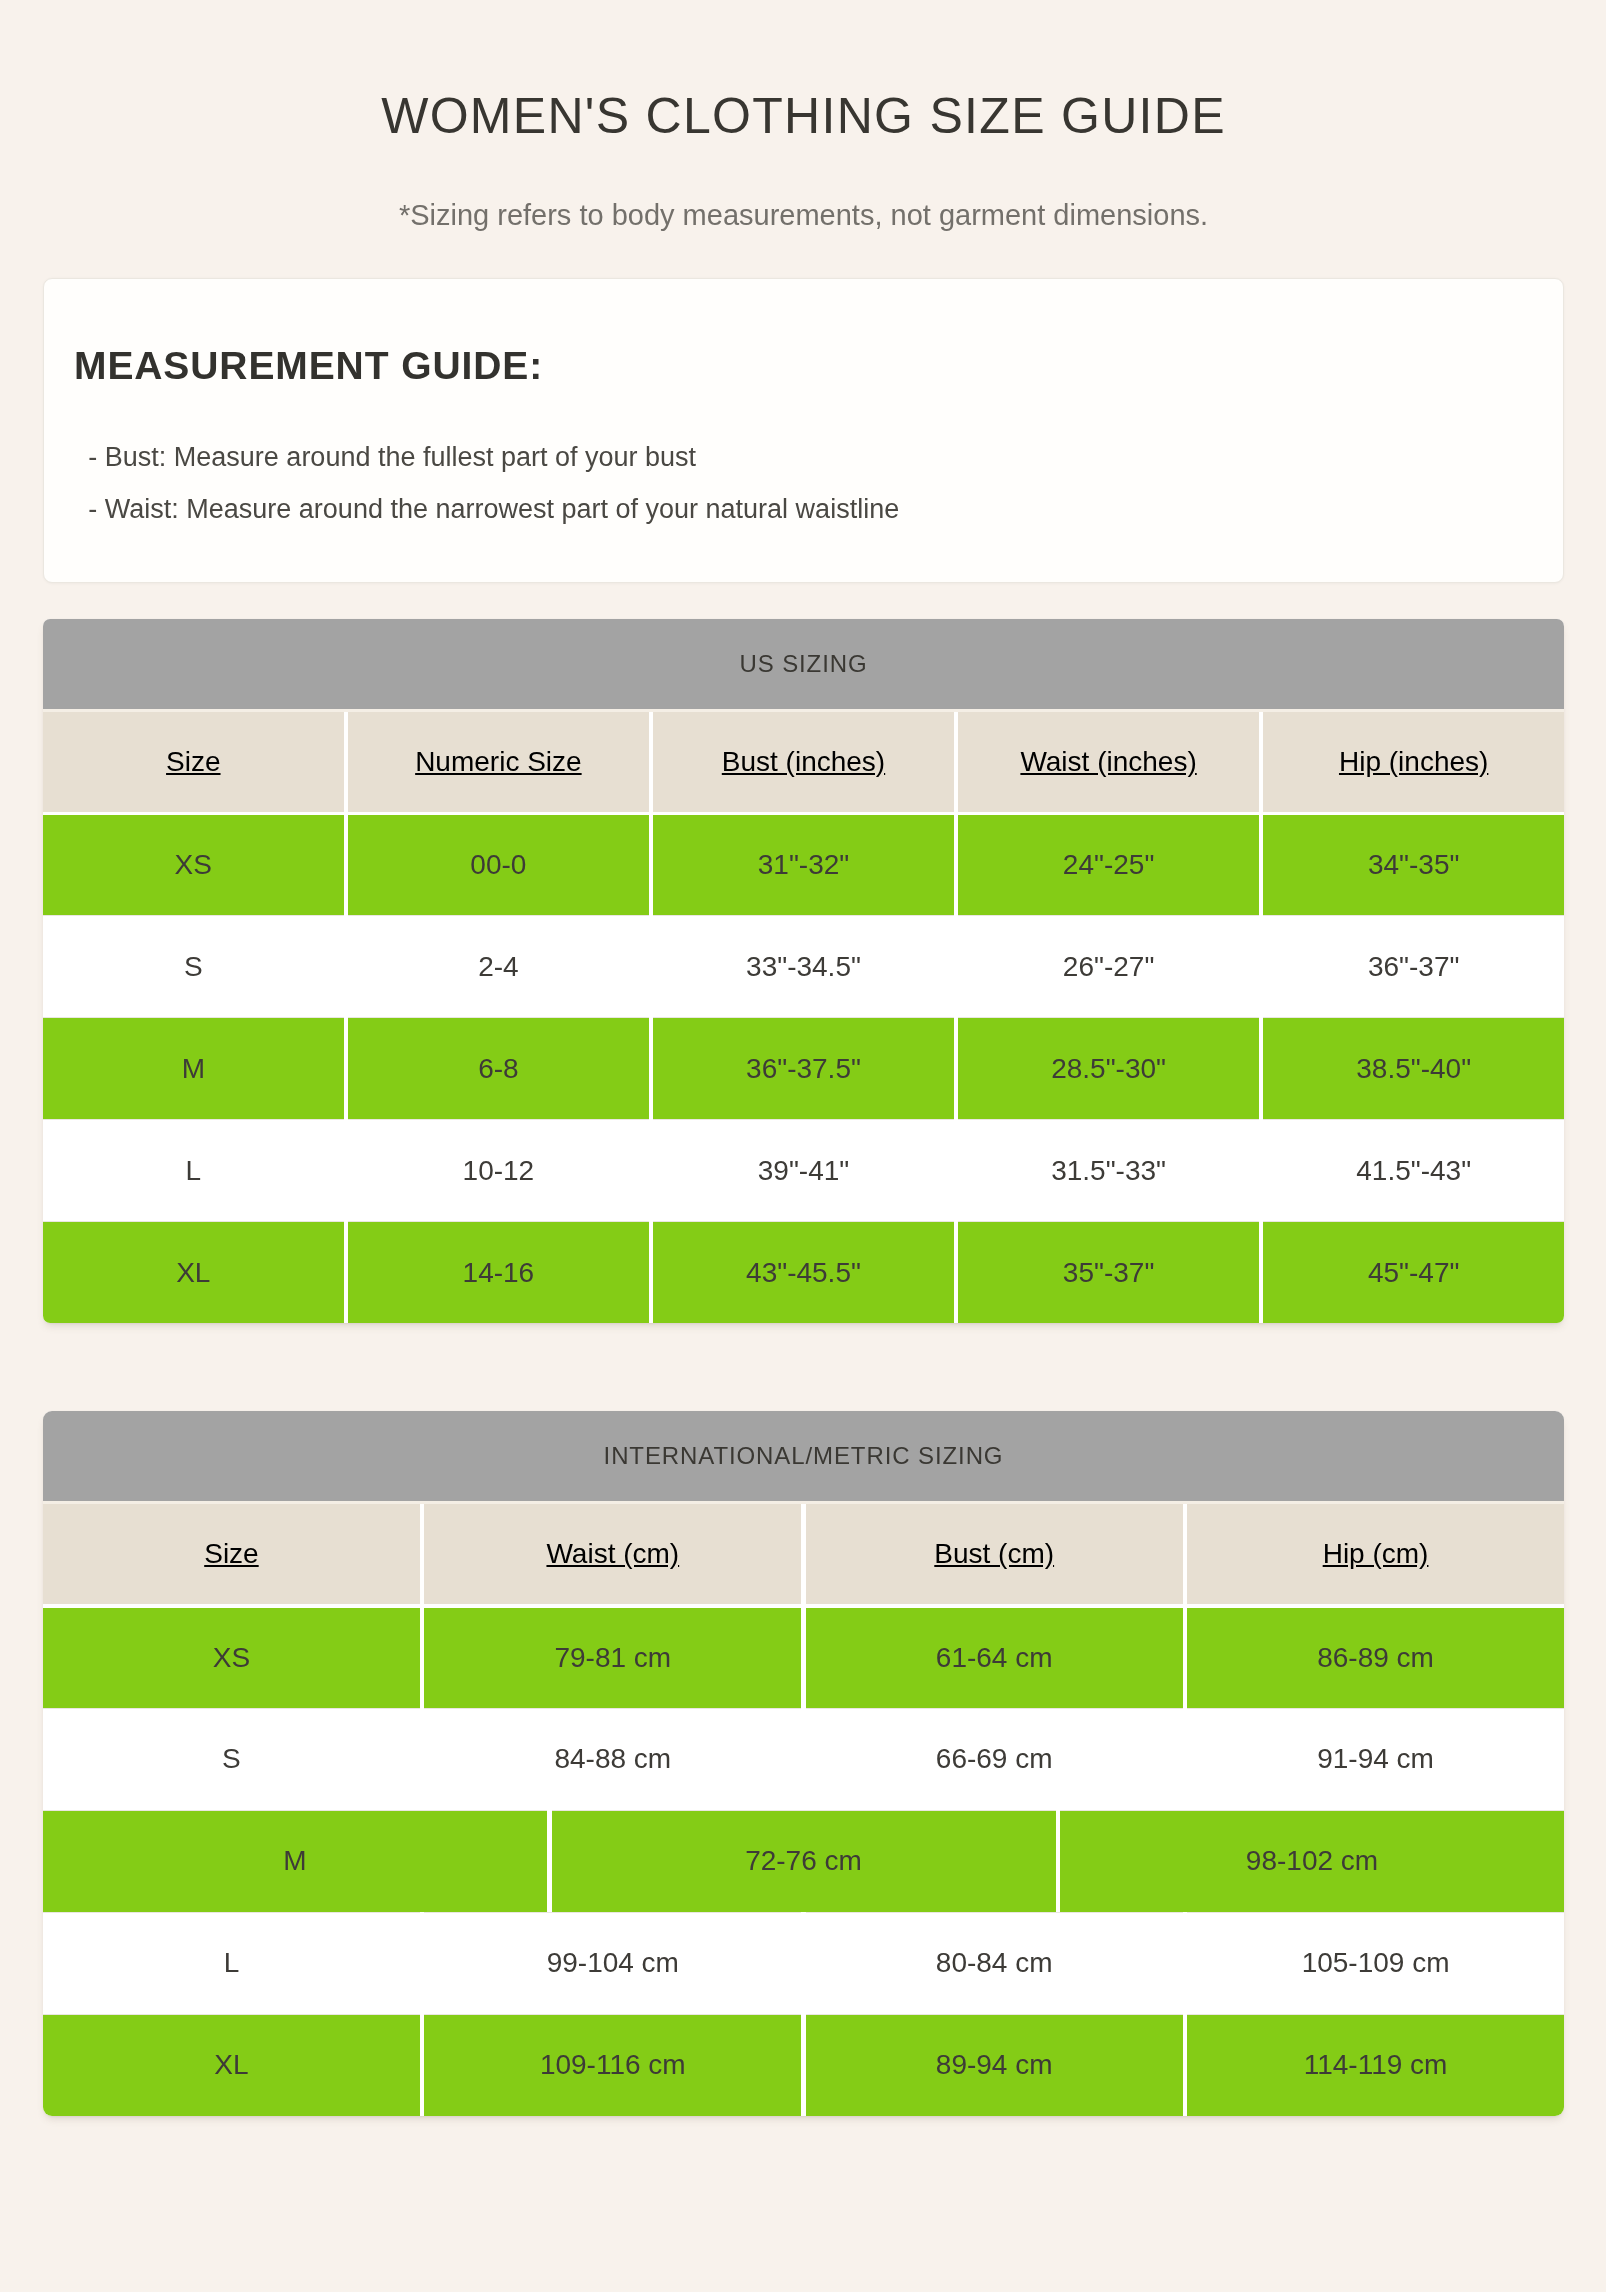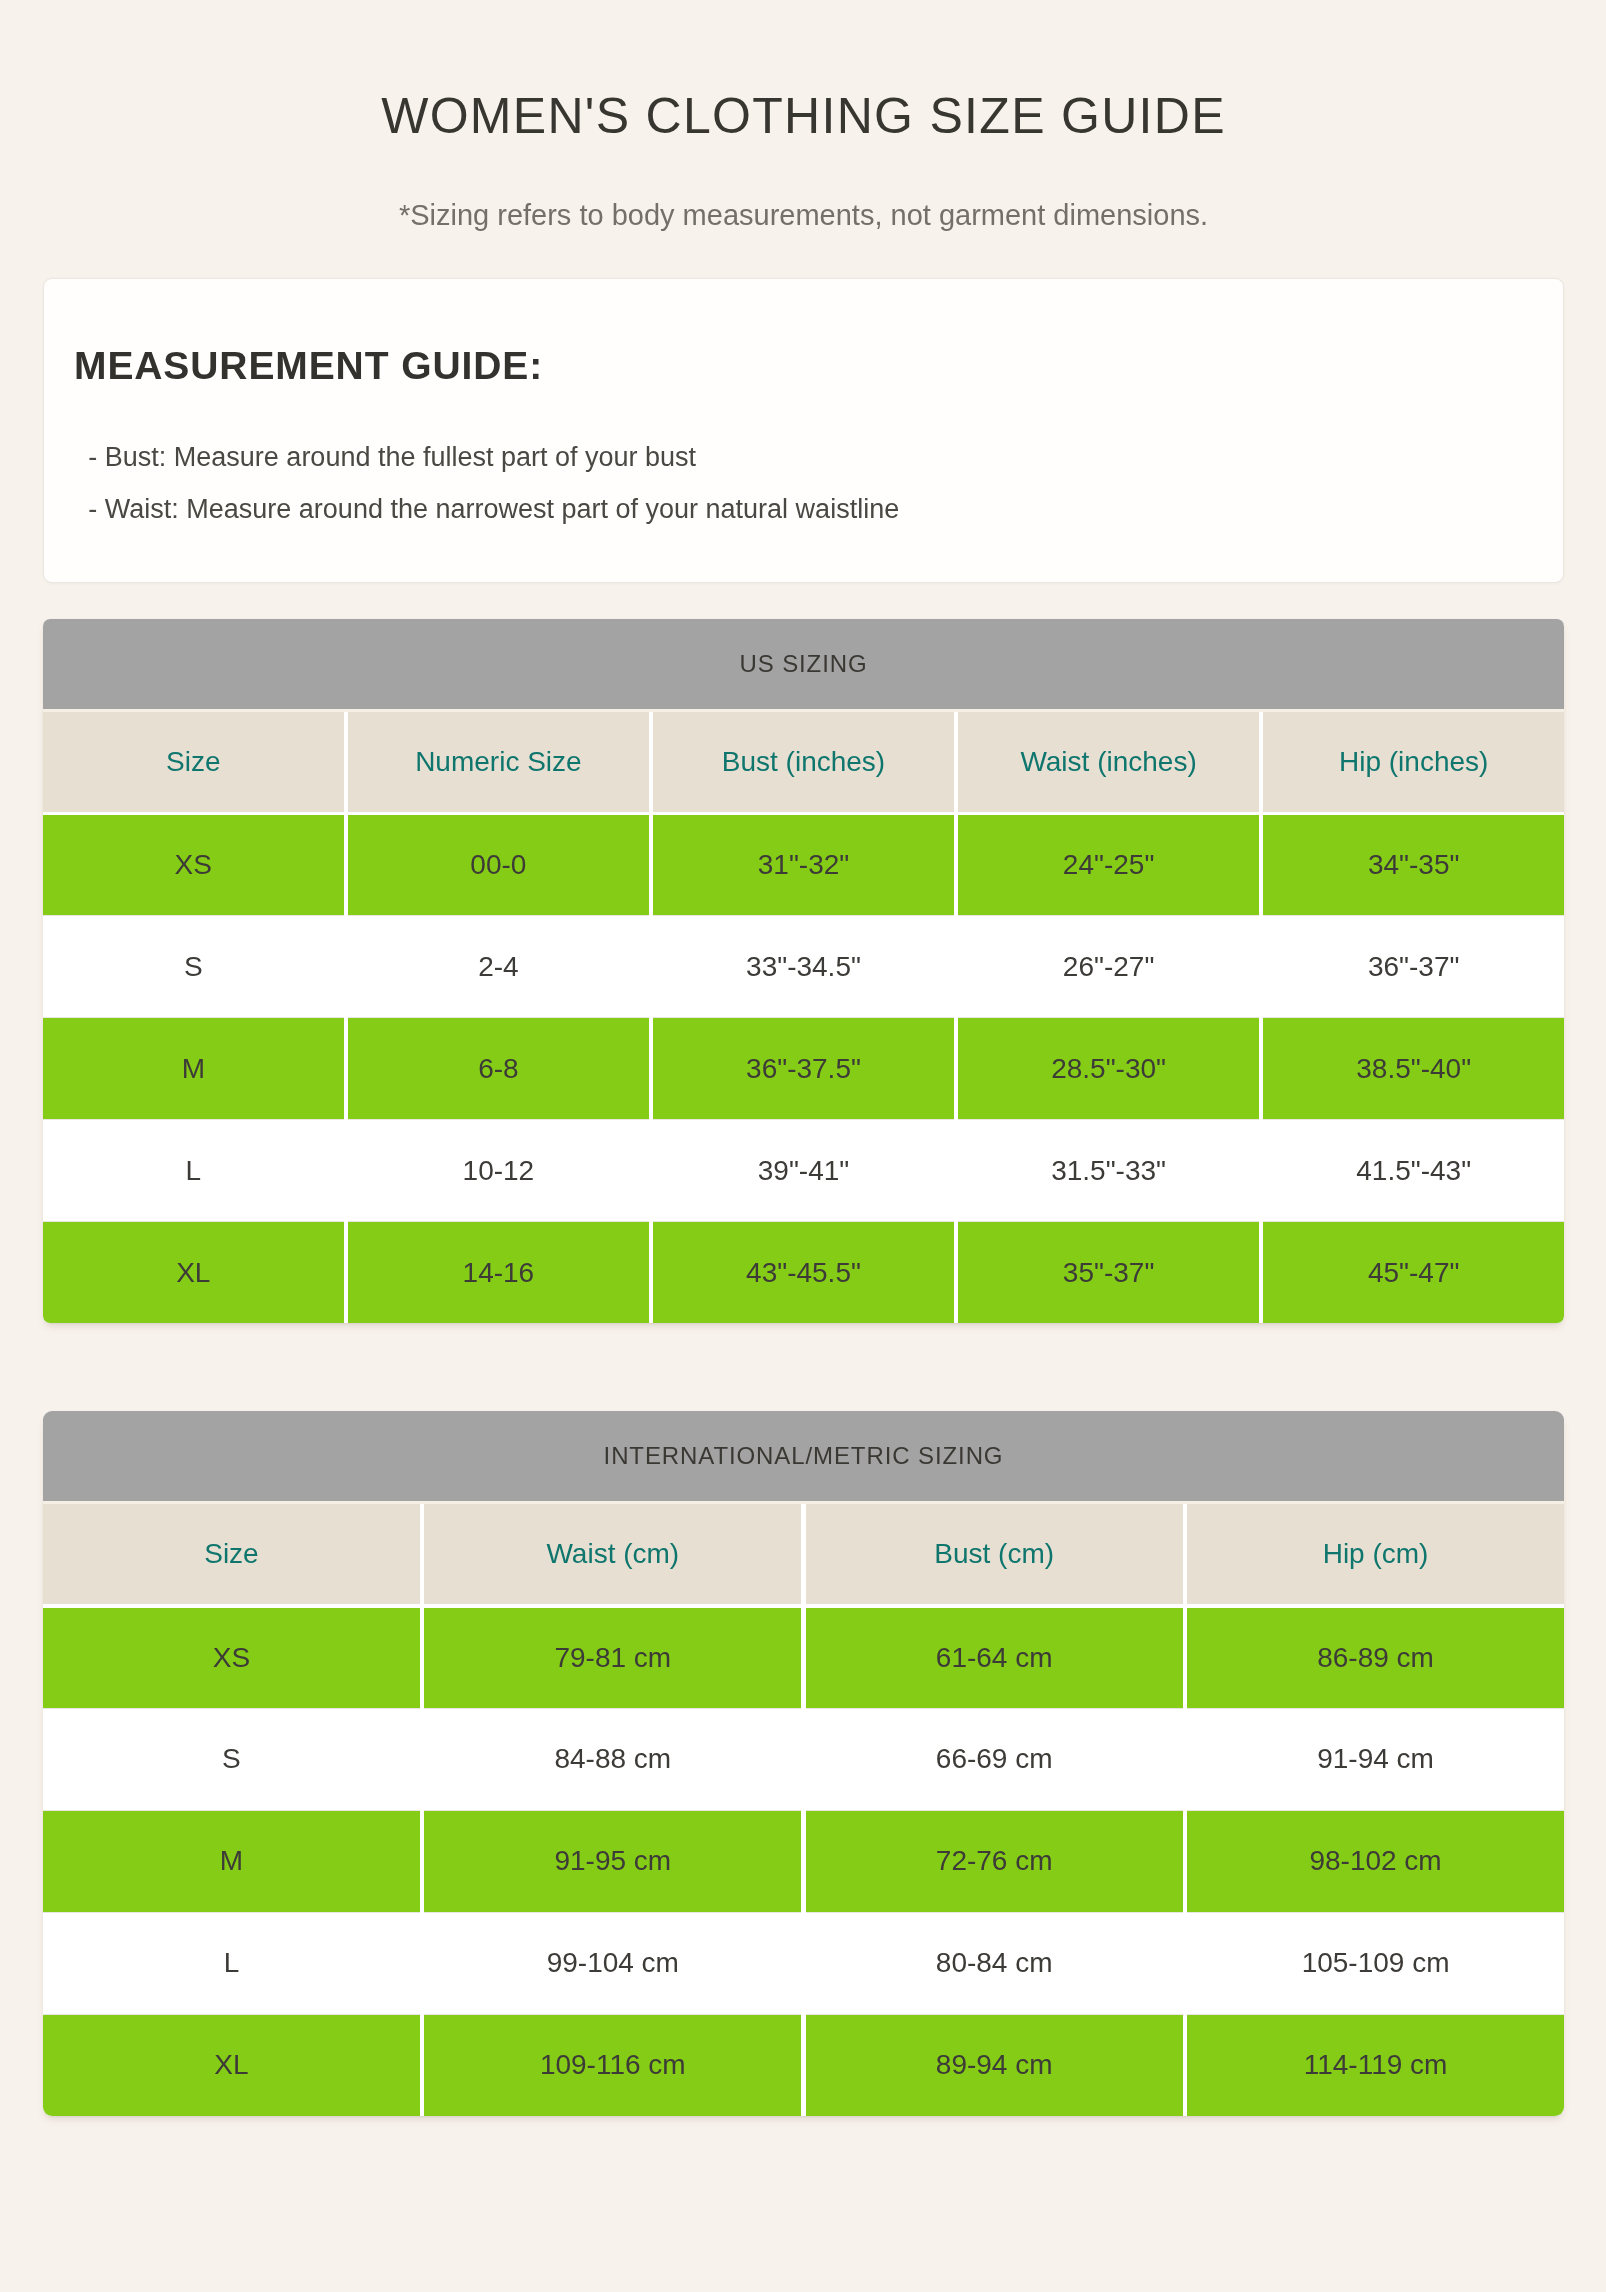--- a/index.html
+++ b/index.html
@@ -94,21 +94,22 @@
     height: 100px;
     display: flex;
     align-items: center;
     justify-content: center;
     font-size: 28px;
     color: #3d3b37;
     background: #ffffff;
   }
   .trow.thead .cell {
     background: #e7dfd2;
-    color: #0f766e;
+    color: #000000;
+    text-decoration: underline;
   }
   .trow.first-data { margin-top: 3.6px; }
   .trow.lined .cell { border-top: 1.8px solid #e9e6e1; height: 102px; }
   .trow.alt .cell { background: #84cc16; }
 </style>
 </head>
 <body>
 
 <div class="content">
 
@@ -189,21 +190,20 @@
       <div class="cell">86-89 cm</div>
     </div>
     <div class="trow lined">
       <div class="cell">S</div>
       <div class="cell">84-88 cm</div>
       <div class="cell">66-69 cm</div>
       <div class="cell">91-94 cm</div>
     </div>
     <div class="trow lined alt">
       <div class="cell">M</div>
-      <div class="cell">91-95 cm</div>
       <div class="cell">72-76 cm</div>
       <div class="cell">98-102 cm</div>
     </div>
     <div class="trow lined">
       <div class="cell">L</div>
       <div class="cell">99-104 cm</div>
       <div class="cell">80-84 cm</div>
       <div class="cell">105-109 cm</div>
     </div>
     <div class="trow lined alt">

